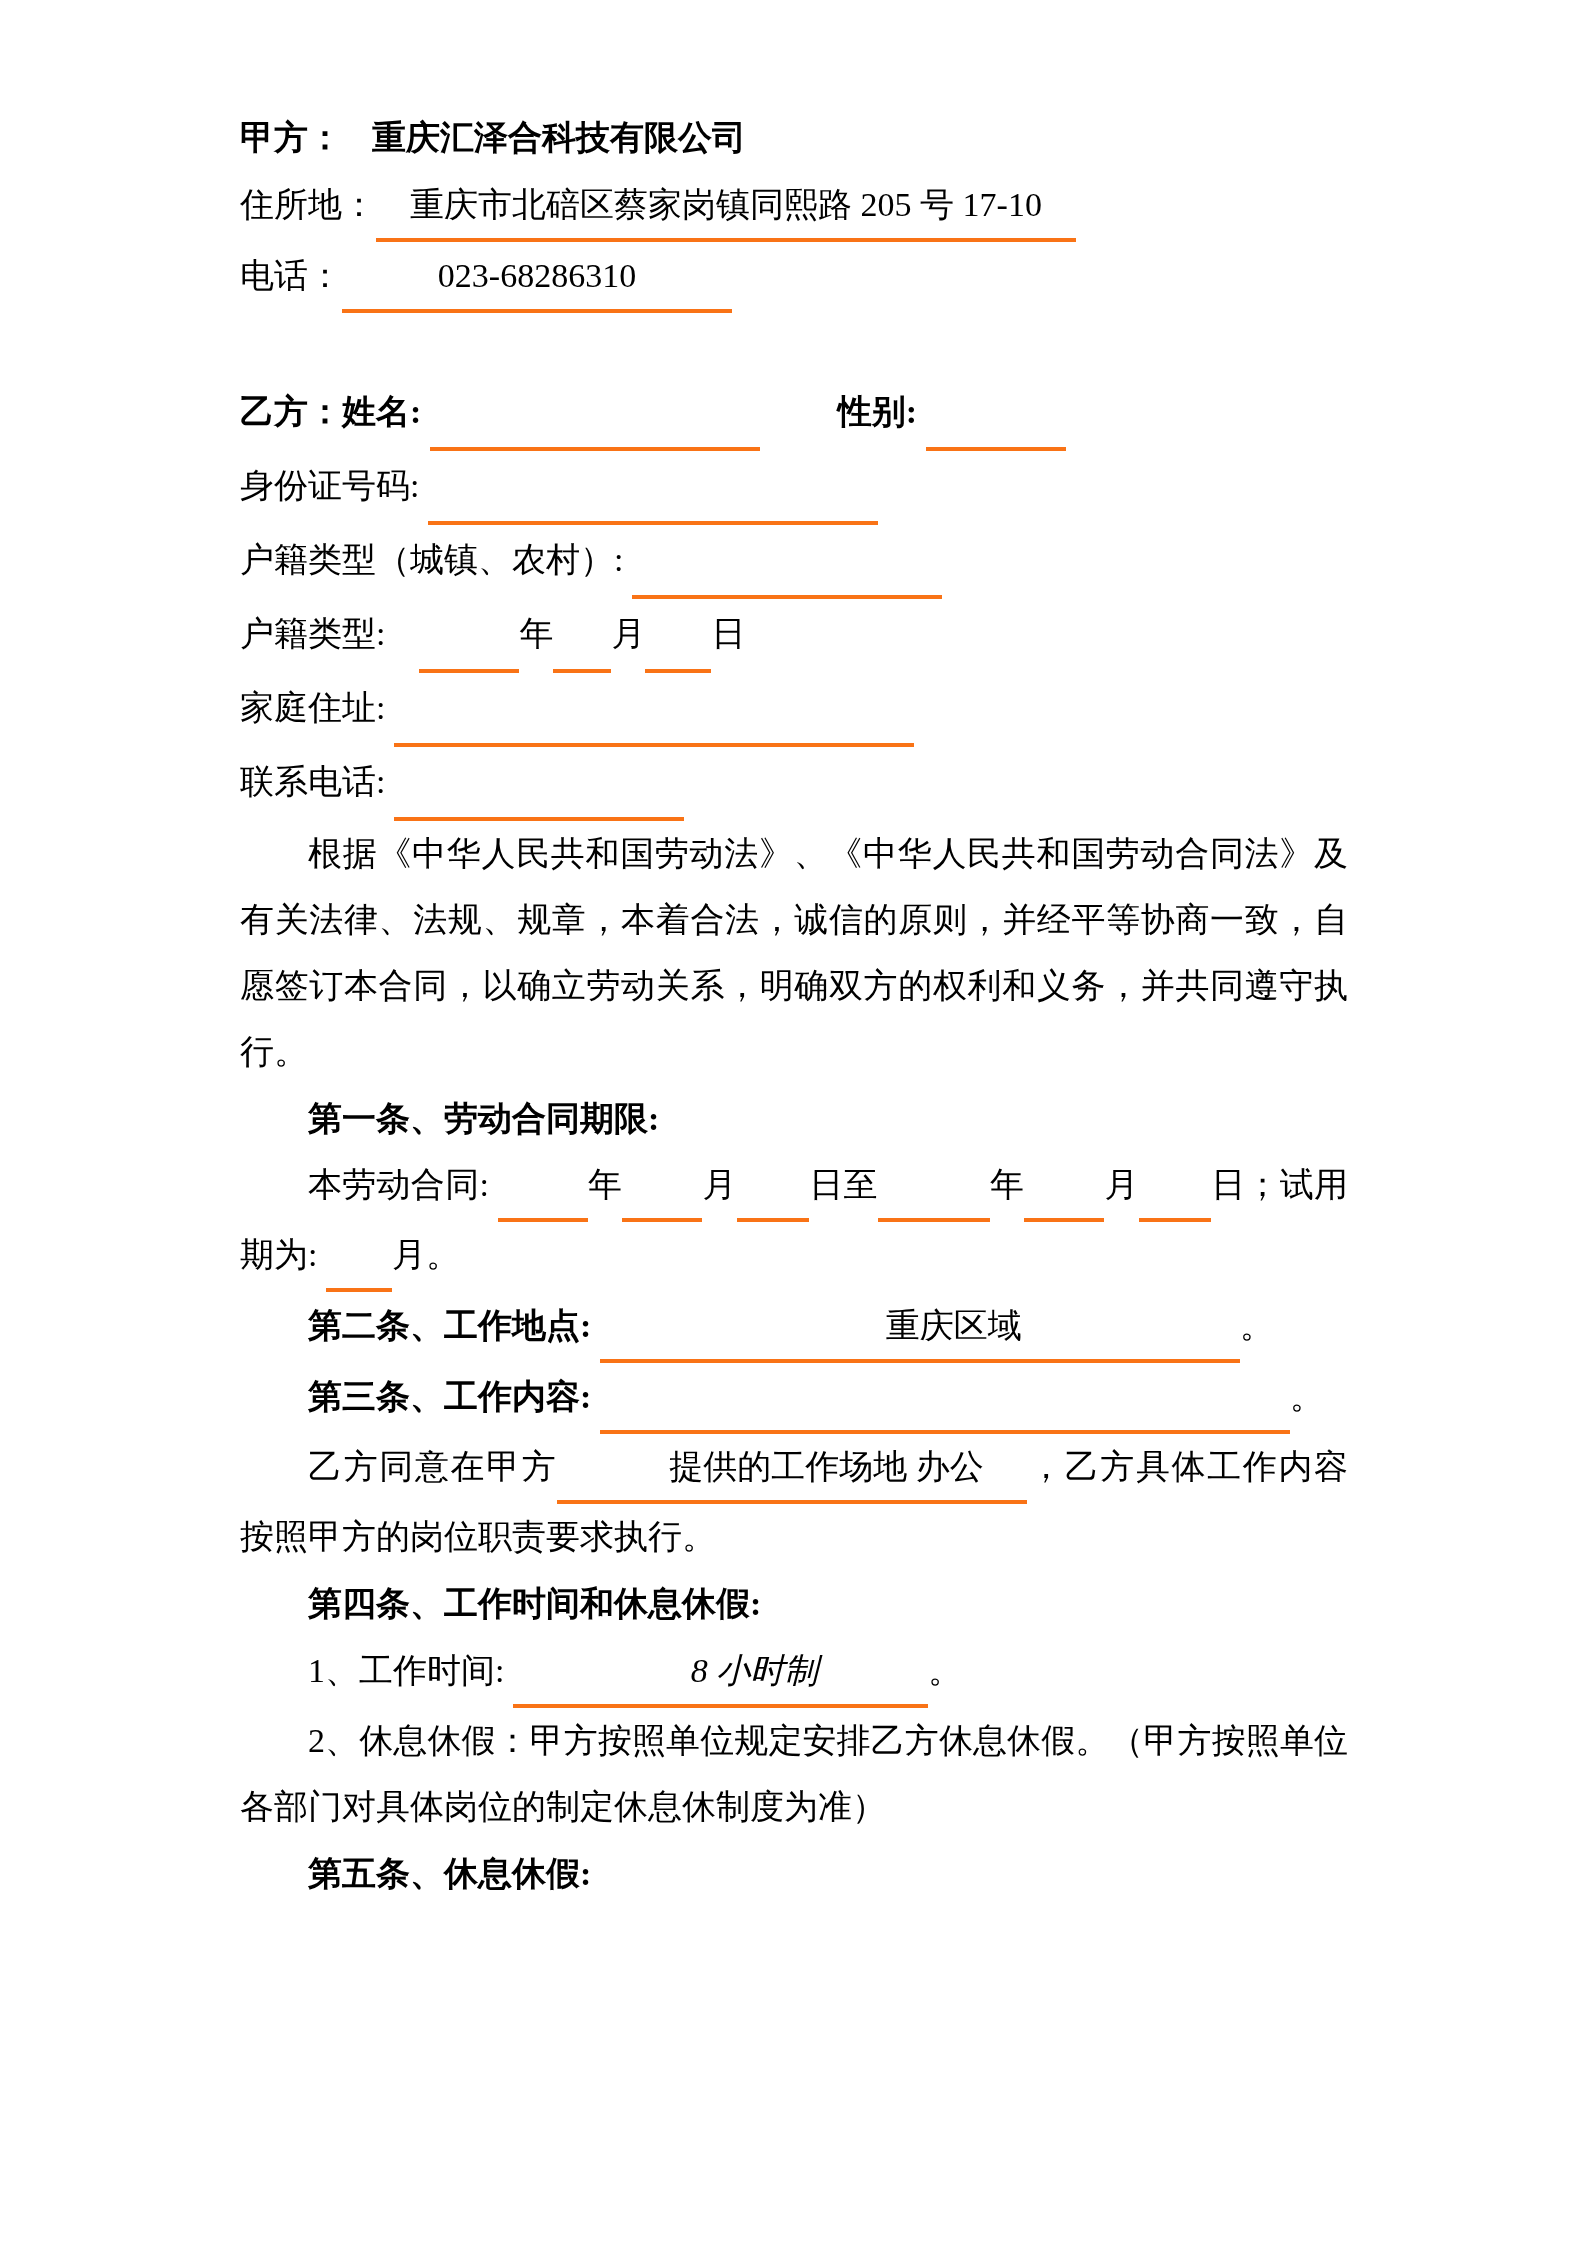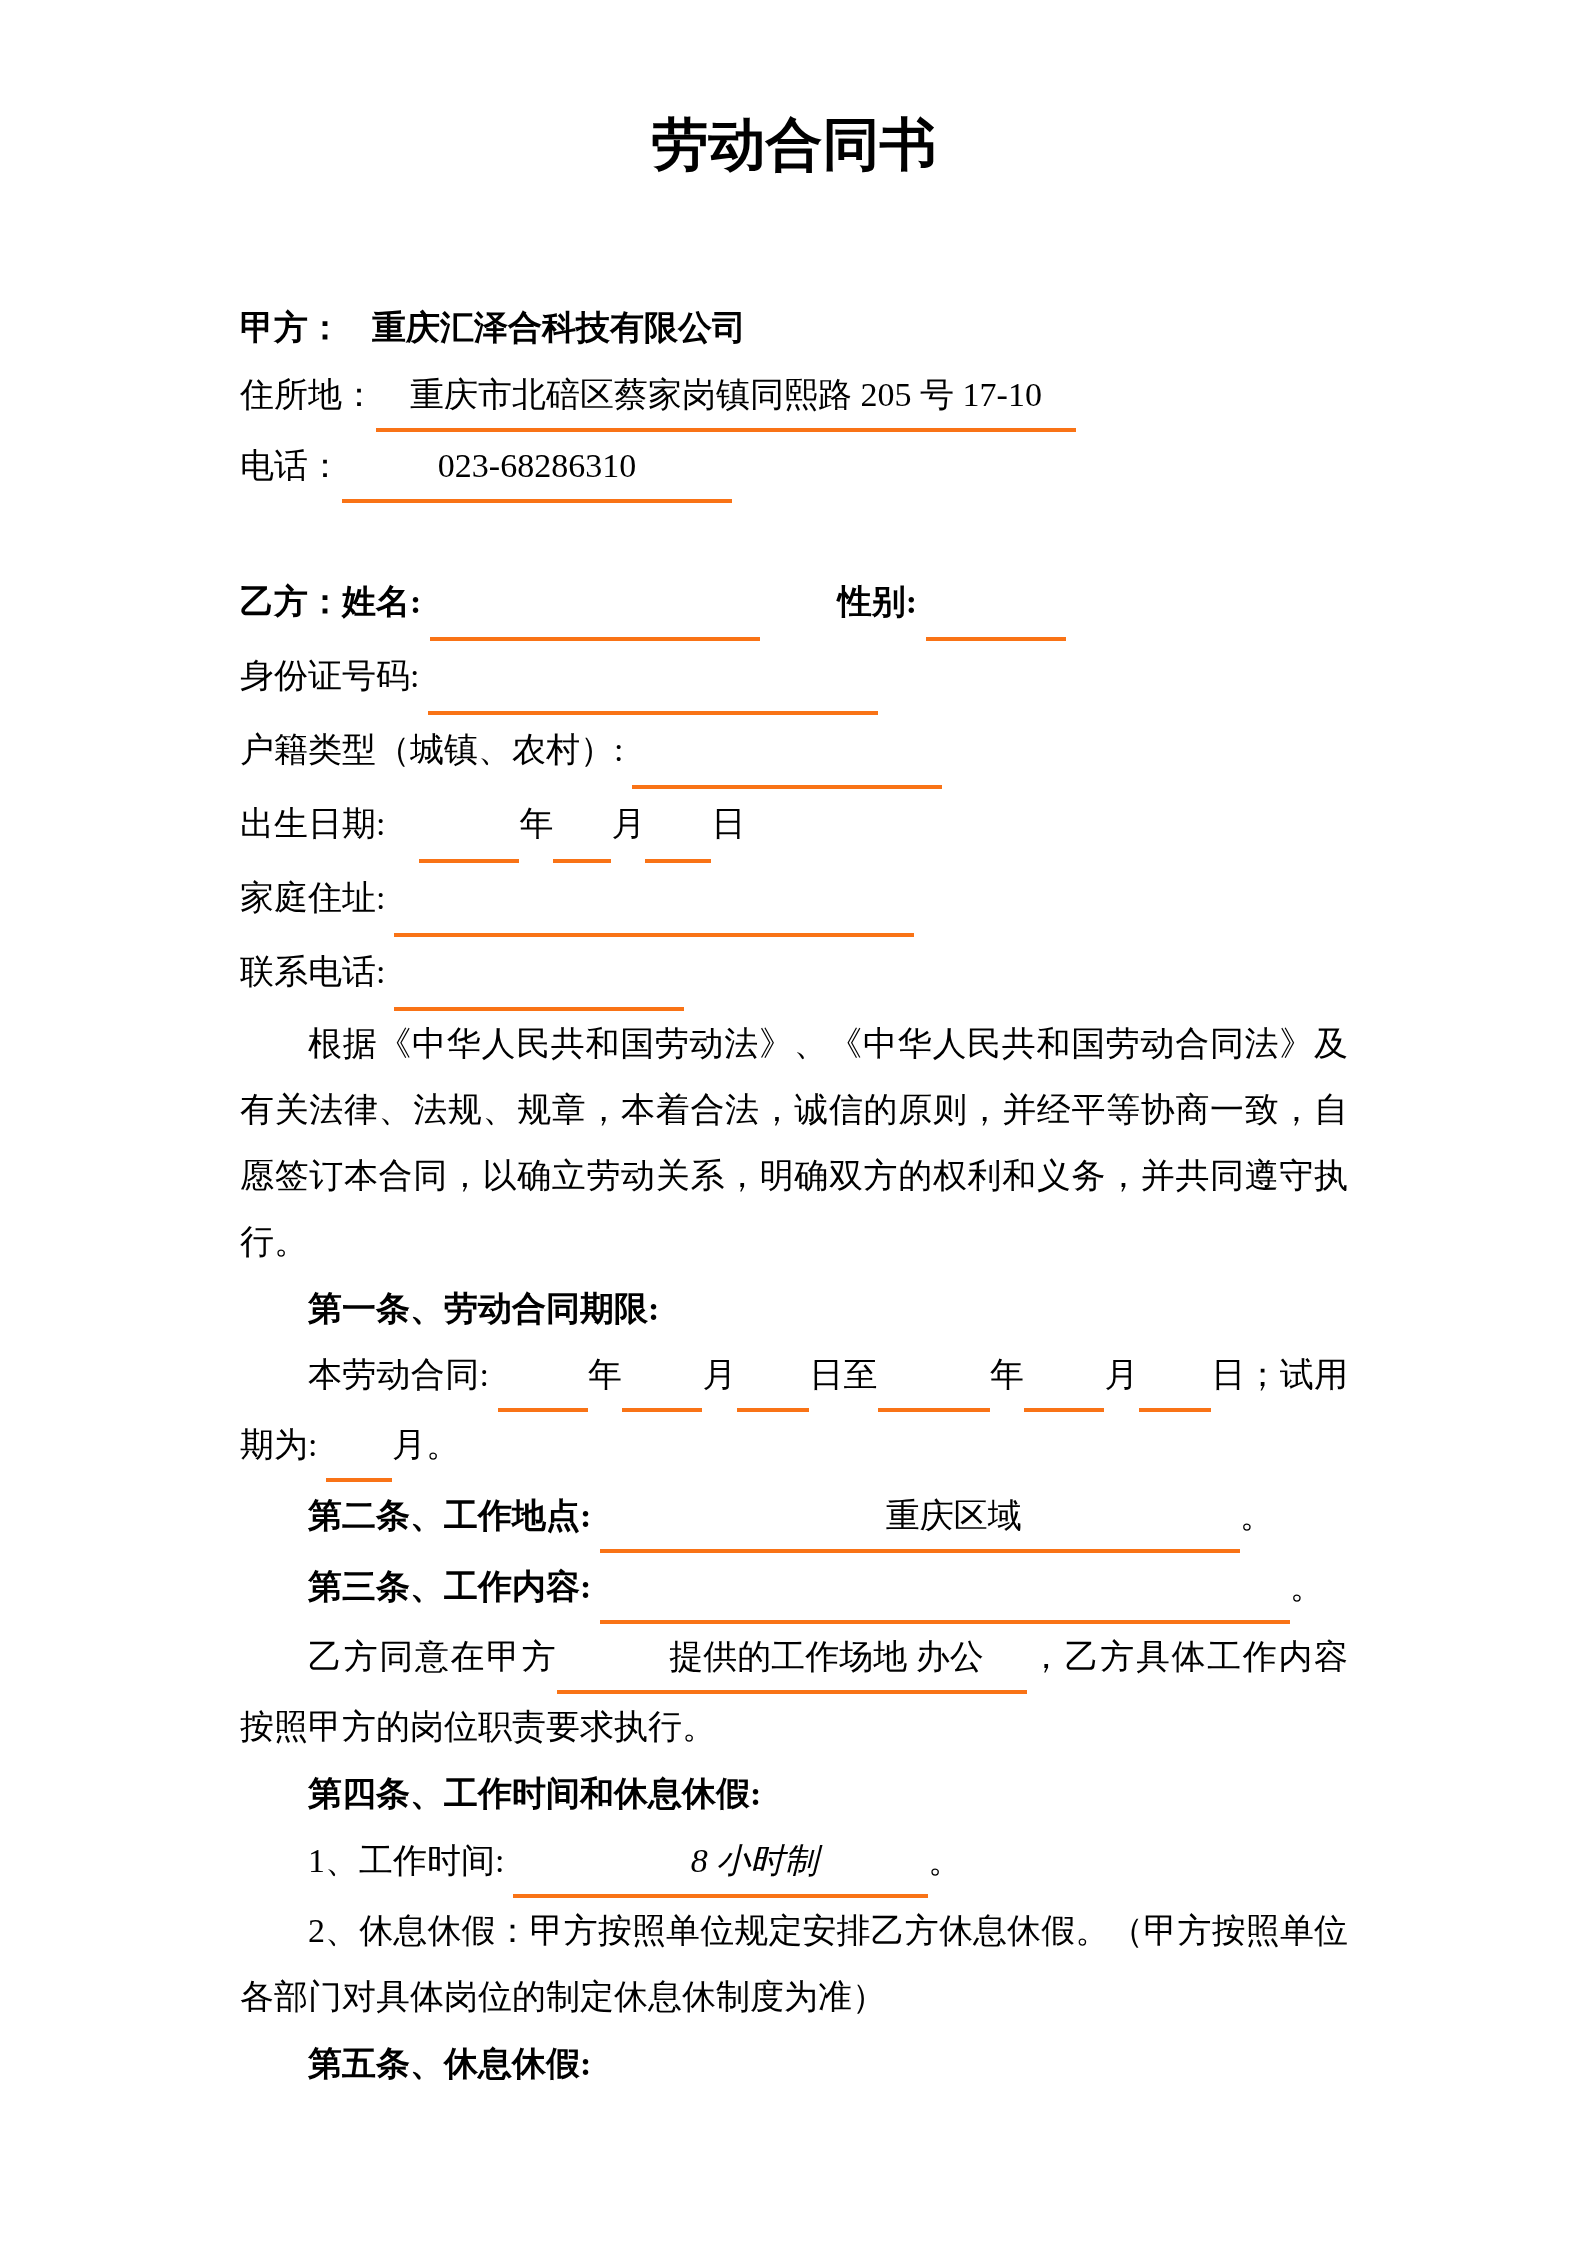--- a/index.html
+++ b/index.html
@@ -63,21 +63,20 @@
   .bl-hours  { width: 415px; font-style: italic; }
   .gap-co    { margin-left: 30px; }
   .gap-gender{ margin-left: 78px; }
   .gap-birth { margin-left: 34px; }
 </style>
 </head>
 <body>
 
 <div class="page">
 
-  <h1 class="title">劳动合同书</h1>
 
   <p>
     <span class="b">甲方：</span><span class="b gap-co">重庆汇泽合科技有限公司</span>
   </p>
 
   <p>
     <span>住所地：</span><span class="blank bl-addr">重庆市北碚区蔡家岗镇同熙路 205 号 17-10</span>
   </p>
 
   <p class="after-phone">
@@ -90,21 +89,21 @@
 
   <p class="pb-line">
     <span>身份证号码:</span> <span class="blank bl-id"></span>
   </p>
 
   <p class="pb-line">
     <span>户籍类型（城镇、农村）:</span> <span class="blank bl-hk"></span>
   </p>
 
   <p class="pb-line">
-    <span>出生日期:</span><span class="blank bl-by gap-birth"></span><span>年</span><span class="blank bl-bm"></span><span>月</span><span class="blank bl-bd"></span><span>日</span>
+    <span>户籍类型:</span><span class="blank bl-by gap-birth"></span><span>年</span><span class="blank bl-bm"></span><span>月</span><span class="blank bl-bd"></span><span>日</span>
   </p>
 
   <p class="pb-line">
     <span>家庭住址:</span> <span class="blank bl-home"></span>
   </p>
 
   <p class="pb-line">
     <span>联系电话:</span> <span class="blank bl-tel"></span>
   </p>
 

